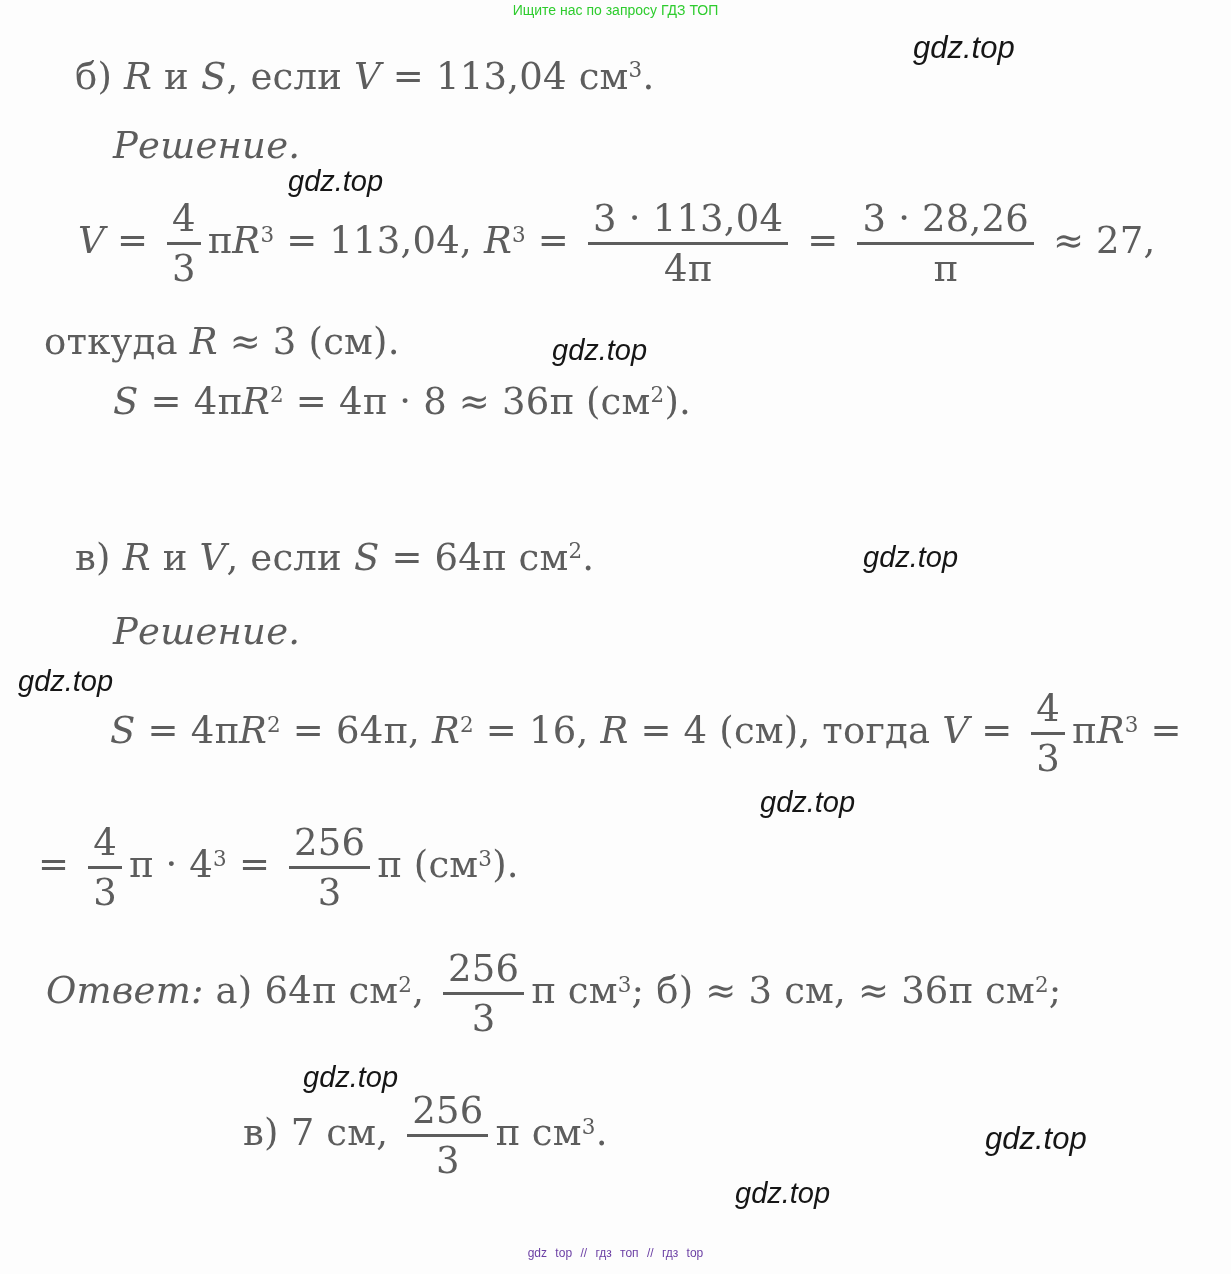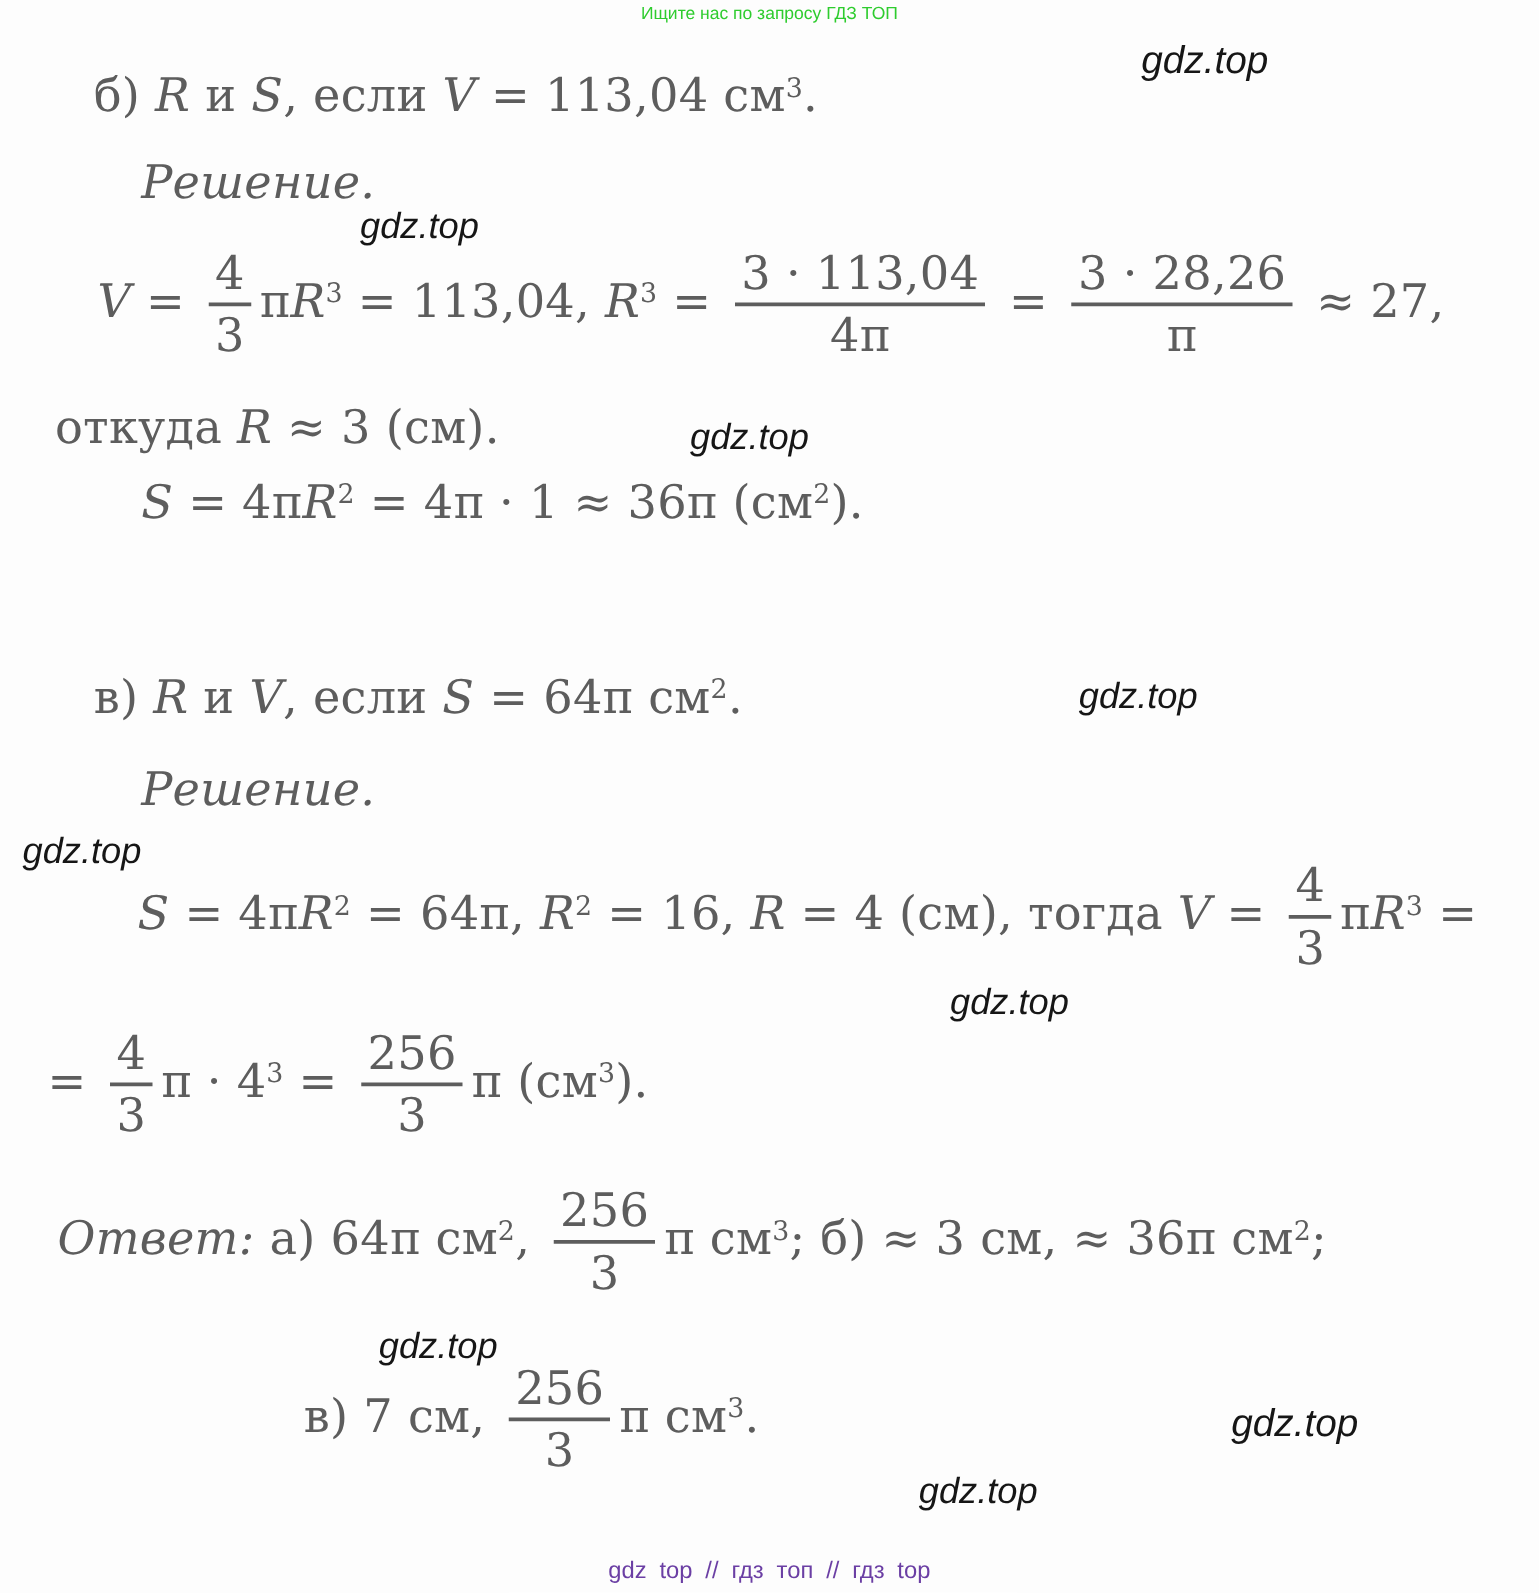--- a/index.html
+++ b/index.html
@@ -18,21 +18,21 @@
     text-align:center;
     font-family:"Liberation Sans", sans-serif;
     font-size:14px;
     color:var(--banner-green,#2ecc2e);
   }
   .footer{
     position:absolute;
     top:1246px; left:0; width:100%;
     text-align:center;
     font-family:"Liberation Sans", sans-serif;
-    font-size:19px;
+    font-size:12px;
     word-spacing:5px;
     color:var(--footer-purple,#6b3fa4);
   }
   .wm{
     position:absolute;
     font-family:"Liberation Sans", sans-serif;
     font-size:29px;
     color:var(--watermark-ink,#161616);
     white-space:pre;
     font-style:italic;
@@ -69,21 +69,21 @@
   <div class="wm" style="left:913px; top:30px; font-size:31px;">gdz.top</div>
 
   <div class="math label" style="left:113px; top:124px;">Решение.</div>
   <div class="wm" style="left:288px; top:165px;">gdz.top</div>
 
   <div class="math" style="left:78px; top:198px;"><span class="var">V</span><span class="txt"> = </span><span class="frac"><span class="num">4</span><span class="bar"></span><span class="den">3</span></span><span class="txt">π</span><span class="var">R</span><span class="sup">3</span><span class="txt"> = 113,04, </span><span class="var">R</span><span class="sup">3</span><span class="txt"> = </span><span class="frac"><span class="num">3 · 113,04</span><span class="bar"></span><span class="den">4π</span></span><span class="txt"> = </span><span class="frac"><span class="num">3 · 28,26</span><span class="bar"></span><span class="den">π</span></span><span class="txt"> ≈ 27,</span></div>
 
   <div class="math" style="left:44px; top:320px;"><span class="txt">откуда </span><span class="var">R</span><span class="txt"> ≈ 3 (см).</span></div>
   <div class="wm" style="left:552px; top:334px;">gdz.top</div>
 
-  <div class="math" style="left:113px; top:380px;"><span class="var">S</span><span class="txt"> = 4π</span><span class="var">R</span><span class="sup">2</span><span class="txt"> = 4π · 1 ≈ 36π (см</span><span class="sup">2</span><span class="txt">).</span></div>
+  <div class="math" style="left:113px; top:380px;"><span class="var">S</span><span class="txt"> = 4π</span><span class="var">R</span><span class="sup">2</span><span class="txt"> = 4π · 8 ≈ 36π (см</span><span class="sup">2</span><span class="txt">).</span></div>
 
   <div class="math" style="left:75px; top:536px;"><span class="txt">в) </span><span class="var">R</span><span class="txt"> и </span><span class="var">V</span><span class="txt">, если </span><span class="var">S</span><span class="txt"> = 64π см</span><span class="sup">2</span><span class="txt">.</span></div>
   <div class="wm" style="left:863px; top:541px;">gdz.top</div>
 
   <div class="math label" style="left:113px; top:610px;">Решение.</div>
   <div class="wm" style="left:18px; top:665px;">gdz.top</div>
 
   <div class="math" style="left:110px; top:688px;"><span class="var">S</span><span class="txt"> = 4π</span><span class="var">R</span><span class="sup">2</span><span class="txt"> = 64π, </span><span class="var">R</span><span class="sup">2</span><span class="txt"> = 16, </span><span class="var">R</span><span class="txt"> = 4 (см), тогда </span><span class="var">V</span><span class="txt"> = </span><span class="frac"><span class="num">4</span><span class="bar"></span><span class="den">3</span></span><span class="txt">π</span><span class="var">R</span><span class="sup">3</span><span class="txt"> =</span></div>
   <div class="wm" style="left:760px; top:786px;">gdz.top</div>
 

